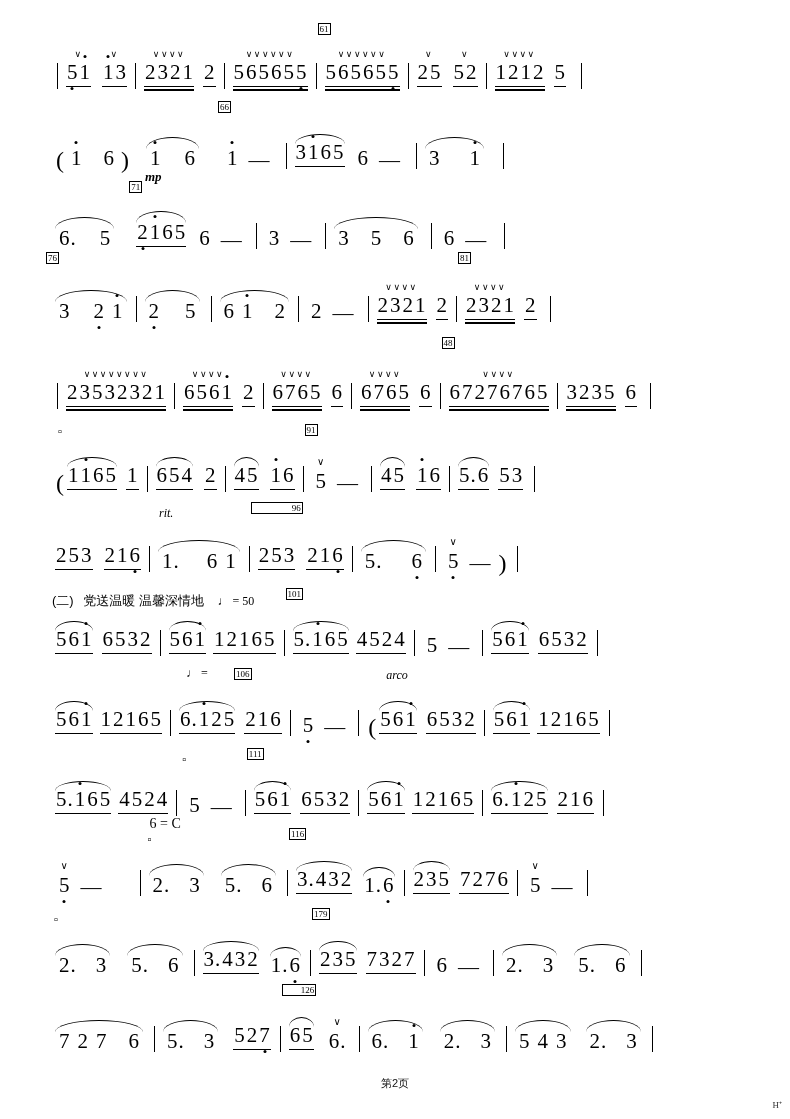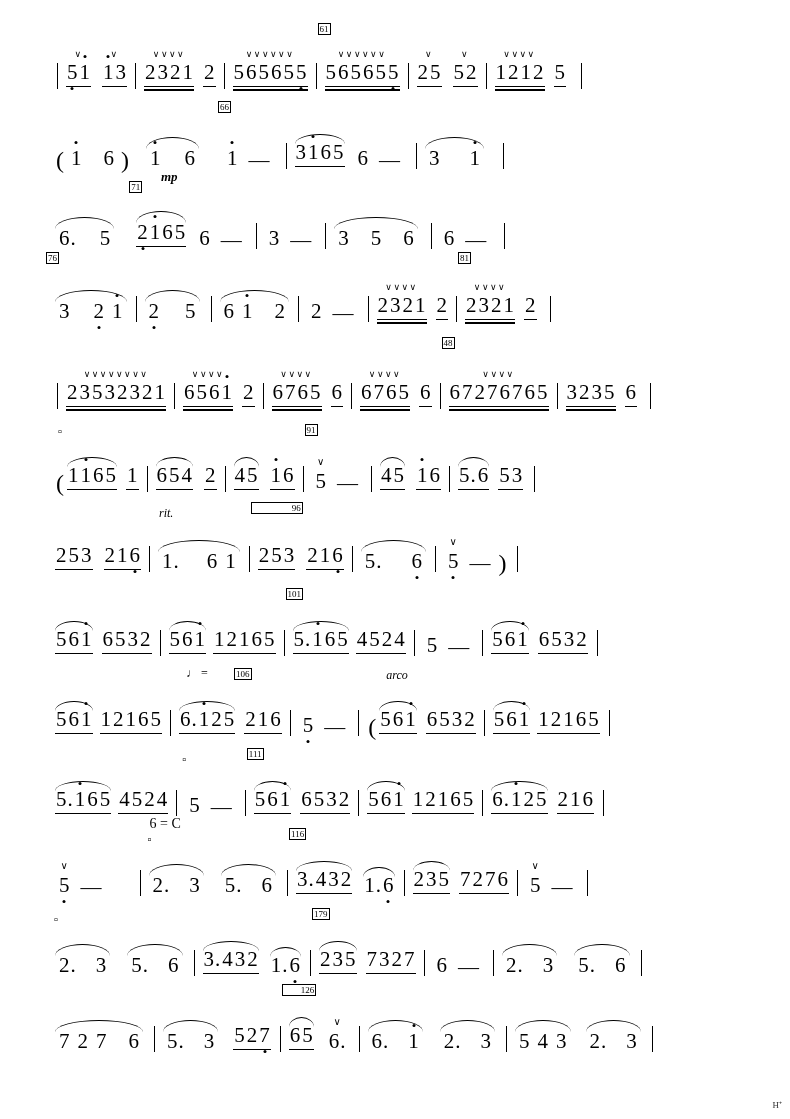--- a/index.html
+++ b/index.html
@@ -315,21 +315,21 @@
     <span class="measure">
       <span class="paren">(</span>
       <span class="grp" style="padding-bottom:2px;">
         <span class="note wide">1<span class="oct-up"></span></span>
         <span class="note wide" style="margin-left:14px;">6</span>
       </span>
       <span class="paren">)</span>
     </span>
 
     <span class="measure" style="margin-left:10px;">
-      <span class="dyn" style="bottom:-14px;left:18px;">mp</span>
+      <span class="dyn" style="bottom:-14px;left:2px;">mp</span>
       <span class="grp" style="padding-bottom:2px;">
         <span class="slur wide"></span>
         <span class="note wide">1<span class="oct-up"></span></span>
         <span class="note wide" style="margin-left:16px;">6</span>
       </span>
     </span>
 
     <span class="measure" style="margin-left:18px;">
       <span class="mnum" style="top:-24px;left:-2px;">66</span>
       <span class="grp" style="padding-bottom:2px;">
@@ -777,20 +777,25 @@
         <span class="vmark-single">∨</span>
         <span class="note wide">5<span class="oct-dn"></span></span>
       </span>
       <span class="dash">—</span>
       <span class="paren">)</span>
     </span>
 
     <span class="bar" style="margin-left:6px;"></span>
   </div>
 
+  <div class="section-head" style="top:592px;">
+    <span>(二)</span>
+    <span style="margin-left:6px;">党送温暖 温馨深情地</span>
+    <span class="tempo" style="margin-left:10px;">♩&nbsp;<span>= 50</span></span>
+  </div>
 
   <div class="system" style="top:612px;">
     <span class="measure">
       <span class="grp">
         <span class="slur"></span>
         <span class="note">5</span>
         <span class="note">6</span>
         <span class="note">1<span class="oct-up"></span></span>
         <span class="beam1"></span>
       </span>
@@ -1286,15 +1291,16 @@
       <span class="grp" style="margin-left:14px;padding-bottom:2px;">
         <span class="slur wide"></span>
         <span class="note wide">2<span class="augdot">.</span></span>
         <span class="note wide" style="margin-left:12px;">3</span>
       </span>
     </span>
 
     <span class="bar" style="margin-left:8px;"></span>
   </div>
 
+  <div class="pagefoot">第2页</div>
   <div class="corner-mark">H⁺</div>
 
 </div>
 
 </body></html>

